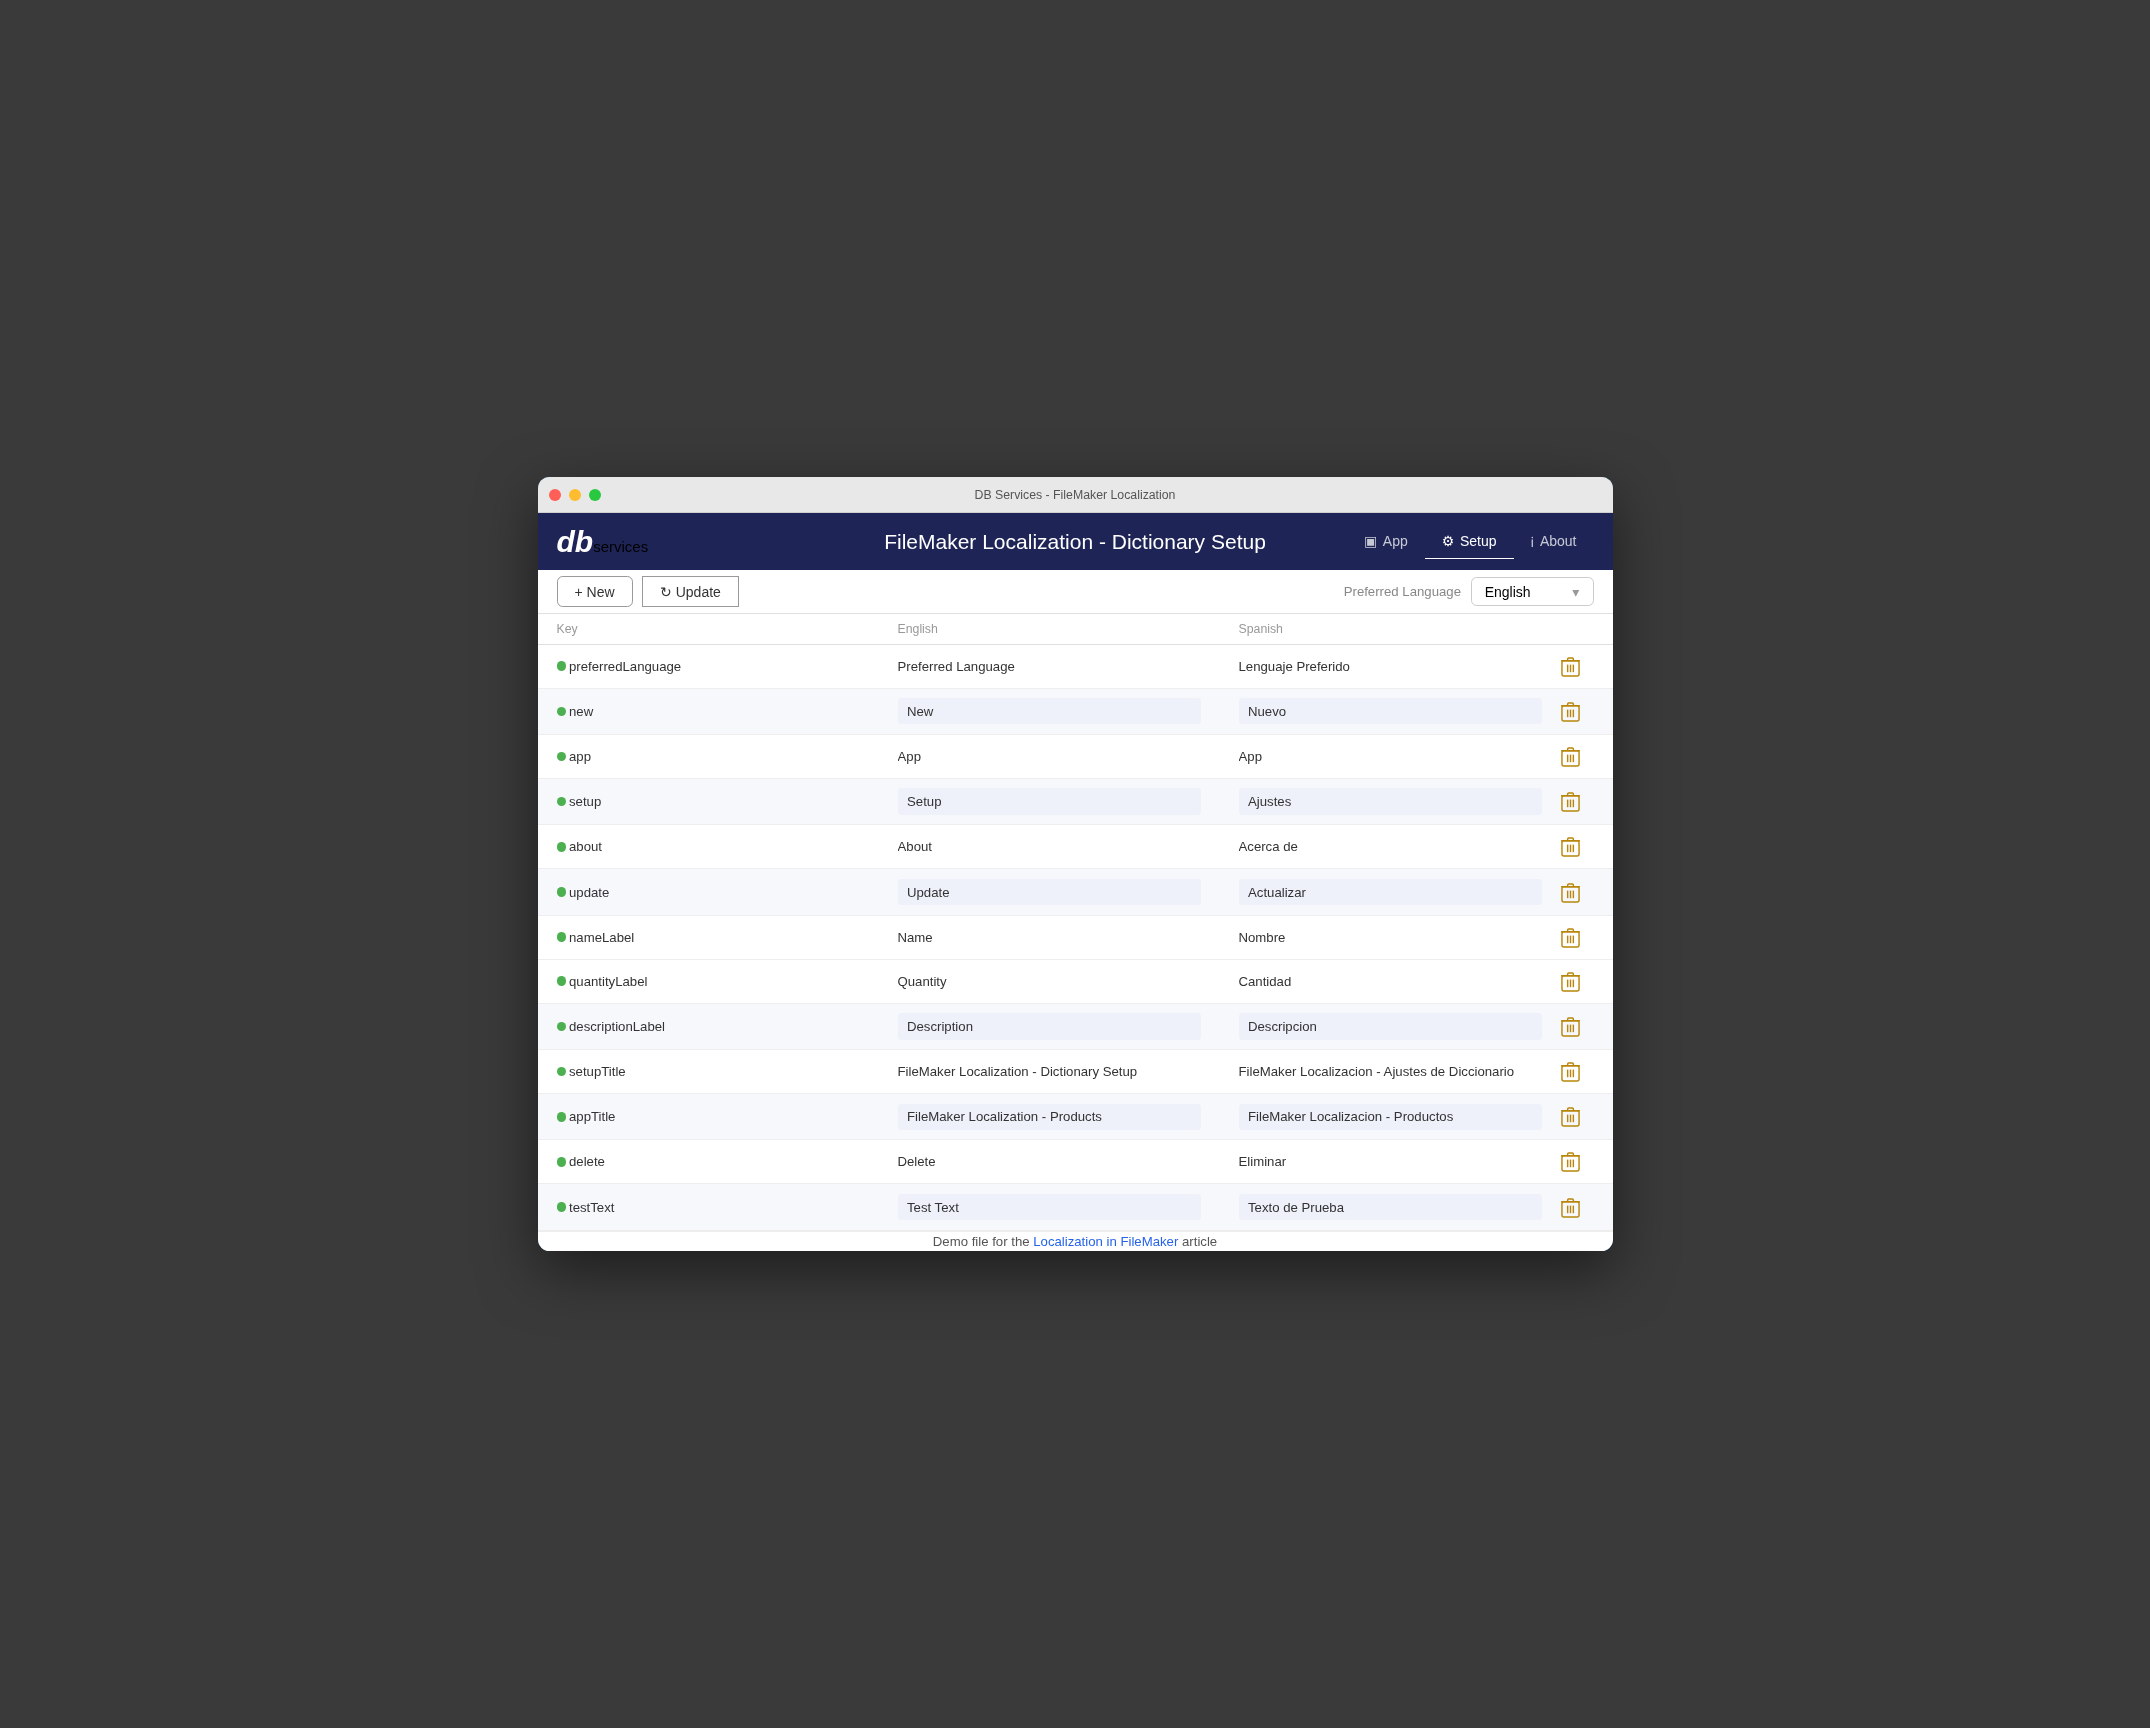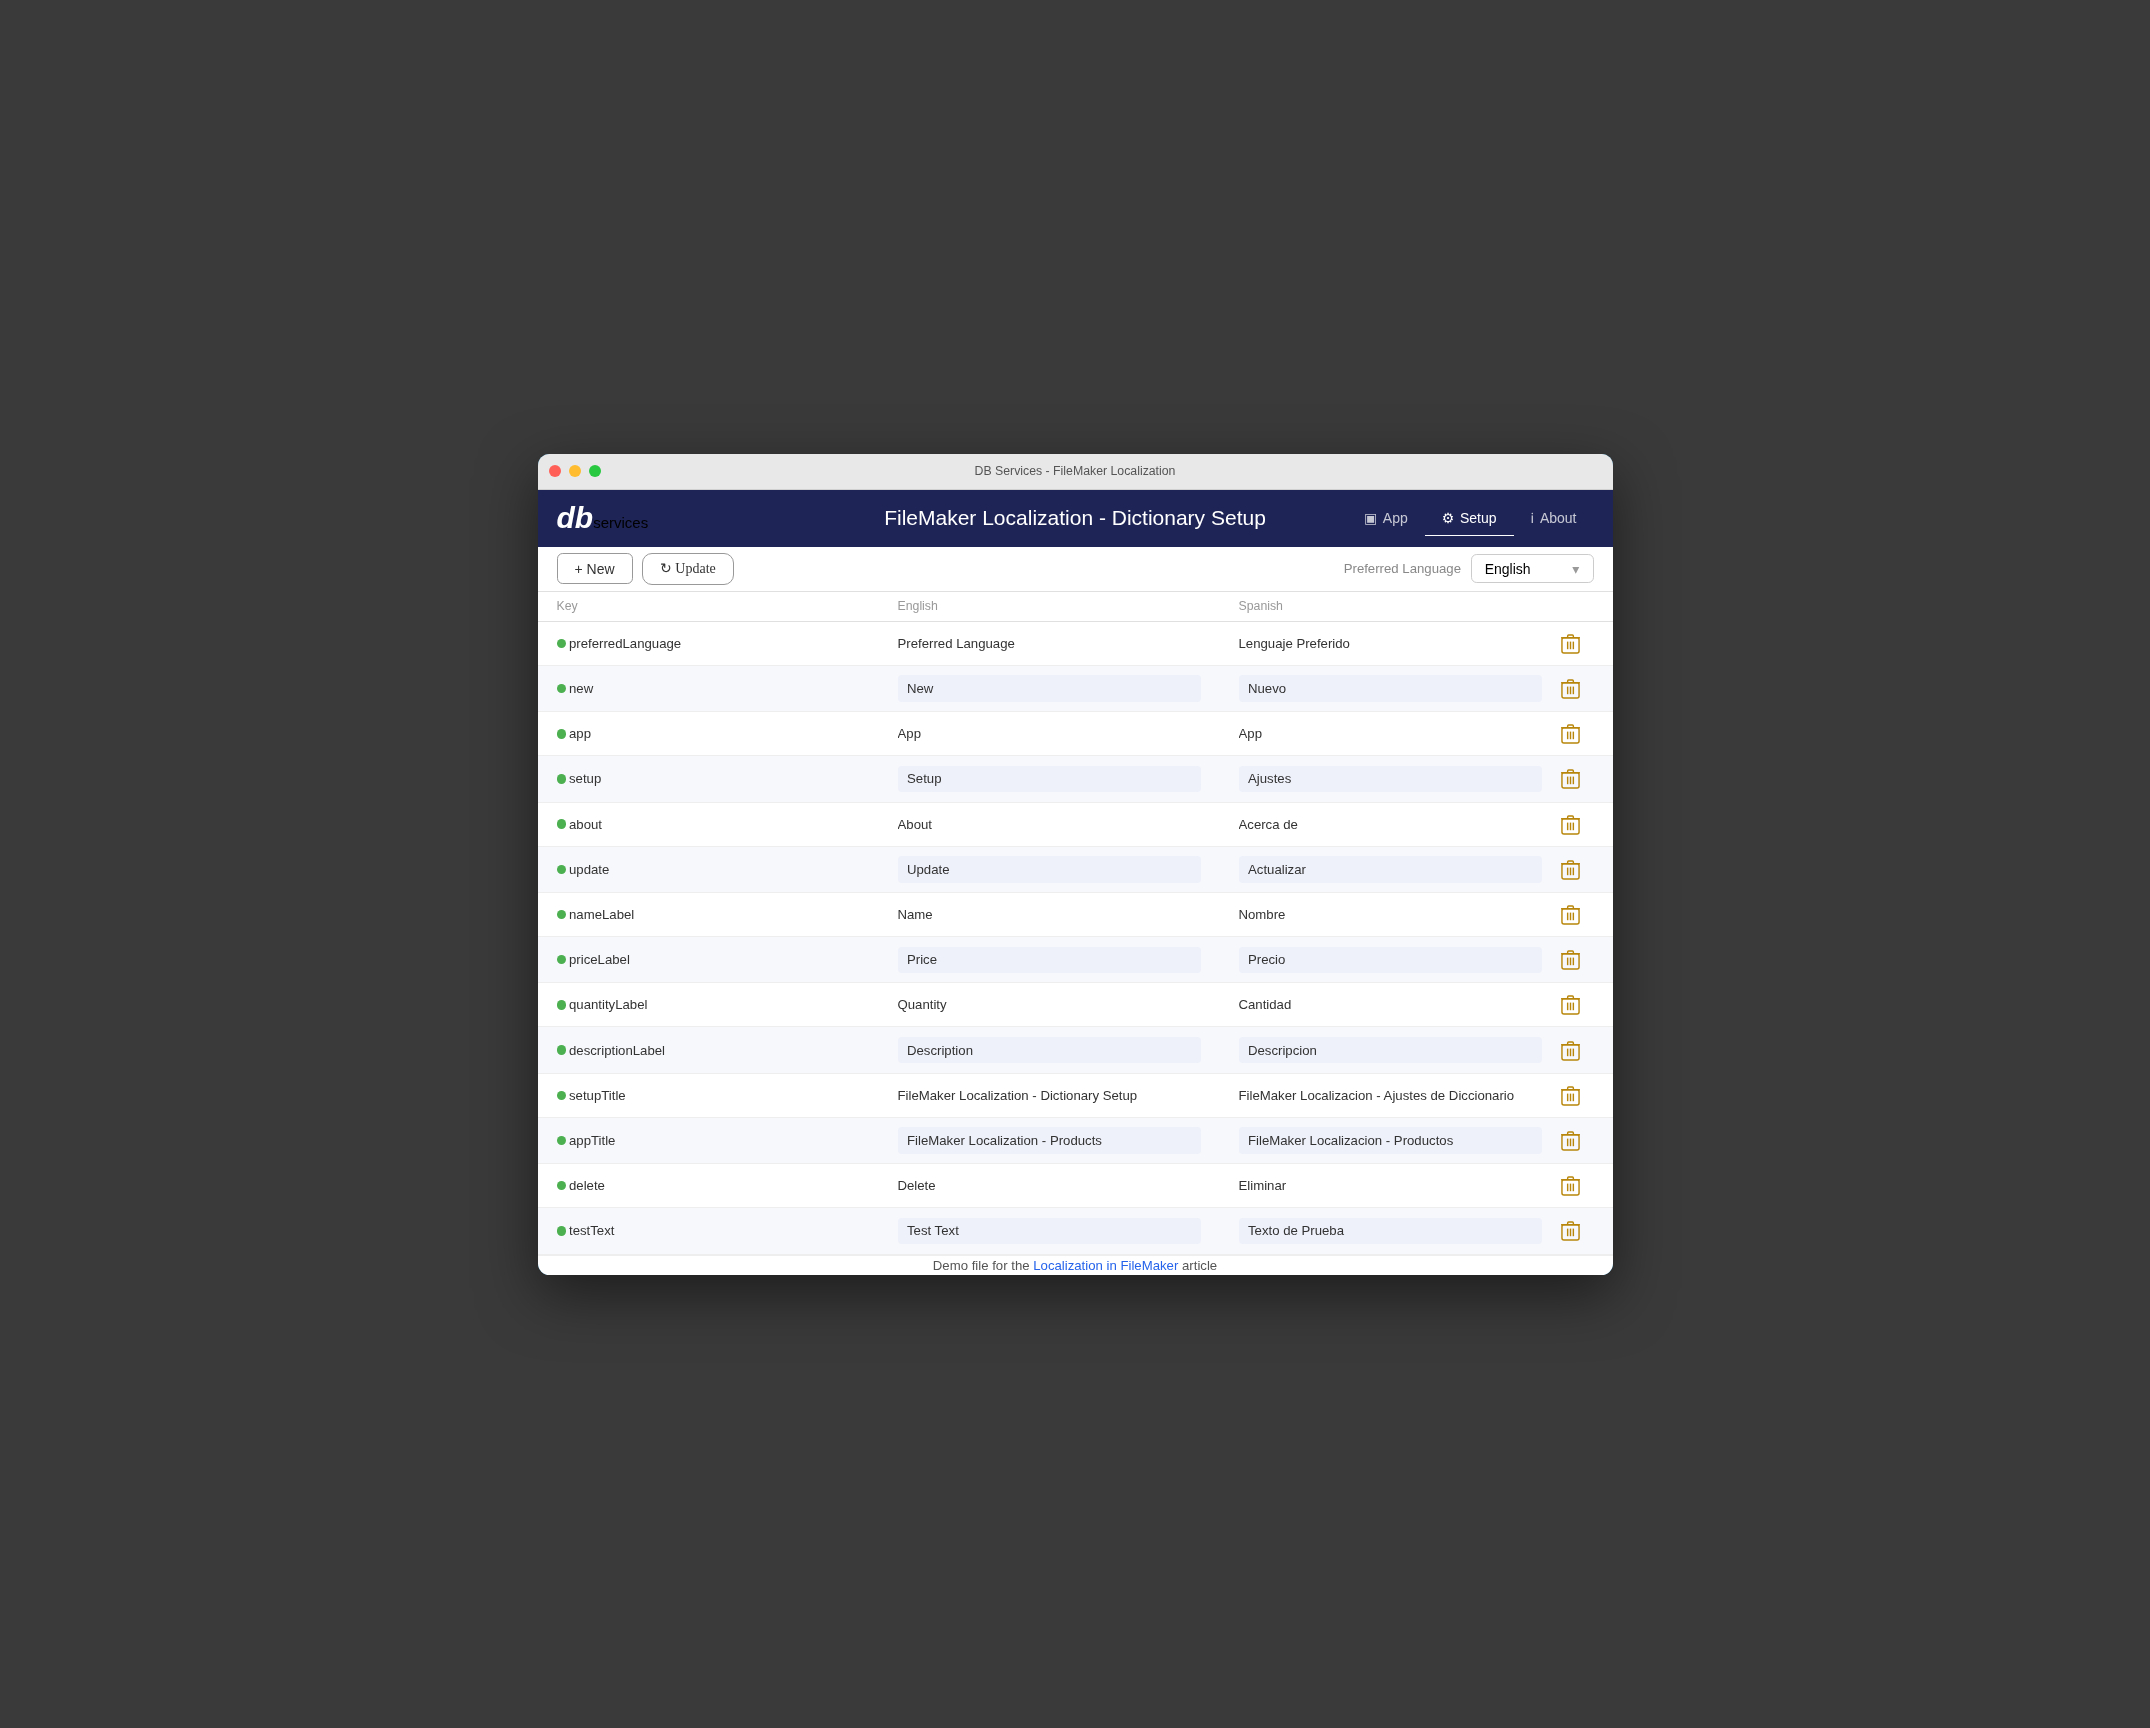--- a/index.html
+++ b/index.html
@@ -115,25 +115,24 @@
       color: #333;
       margin-right: 9.5px;
     }
     .btn-update {
       display: flex;
       align-items: center;
       gap: 5.7px;
       border: 1.4px solid #999;
       background: white;
       padding: 6.6px 17px;
-      border-radius: 10px;
+      border-radius: 0;
       font-size: 14px;
       cursor: pointer;
       color: #333;
-      font-family: Liberation Serif, serif;
     }
     .pref-language {
       margin-left: auto;
       display: flex;
       align-items: center;
       gap: 9.5px;
     }
     .pref-label {
       color: #888;
       font-size: 13.2px;
@@ -432,42 +431,20 @@
       <svg width="19" height="21" viewBox="0 0 20 22" fill="none" xmlns="http://www.w3.org/2000/svg">
         <rect x="1" y="5" width="18" height="16" rx="2" stroke="#b8860b" stroke-width="1.5" fill="none"></rect>
         <path d="M7 5V3a1 1 0 011-1h4a1 1 0 011 1v2" stroke="#b8860b" stroke-width="1.5" fill="none"></path>
         <line x1="0" y1="5" x2="20" y2="5" stroke="#b8860b" stroke-width="1.5"></line>
         <line x1="7" y1="9" x2="7" y2="17" stroke="#b8860b" stroke-width="1.5"></line>
         <line x1="10" y1="9" x2="10" y2="17" stroke="#b8860b" stroke-width="1.5"></line>
         <line x1="13" y1="9" x2="13" y2="17" stroke="#b8860b" stroke-width="1.5"></line>
       </svg>
     </div>
   </div>
-        <div class="table-row" style="background: rgb(247, 248, 252);">
-    <div class="cell">
-      <span class="green-dot"></span>
-      <span>priceLabel</span>
-    </div>
-    <div class="cell">
-      <input class="cell-input" type="text" value="Price" style="">
-    </div>
-    <div class="cell">
-      <input class="cell-input" type="text" value="Precio" style="">
-    </div>
-    <div class="cell delete-btn">
-      <svg width="19" height="21" viewBox="0 0 20 22" fill="none" xmlns="http://www.w3.org/2000/svg">
-        <rect x="1" y="5" width="18" height="16" rx="2" stroke="#b8860b" stroke-width="1.5" fill="none"></rect>
-        <path d="M7 5V3a1 1 0 011-1h4a1 1 0 011 1v2" stroke="#b8860b" stroke-width="1.5" fill="none"></path>
-        <line x1="0" y1="5" x2="20" y2="5" stroke="#b8860b" stroke-width="1.5"></line>
-        <line x1="7" y1="9" x2="7" y2="17" stroke="#b8860b" stroke-width="1.5"></line>
-        <line x1="10" y1="9" x2="10" y2="17" stroke="#b8860b" stroke-width="1.5"></line>
-        <line x1="13" y1="9" x2="13" y2="17" stroke="#b8860b" stroke-width="1.5"></line>
-      </svg>
-    </div>
-  </div>
         <div class="table-row" style="background: white;">
     <div class="cell">
       <span class="green-dot"></span>
       <span>quantityLabel</span>
     </div>
     <div class="cell">
       <input class="cell-input-plain" type="text" value="Quantity" style="">
     </div>
     <div class="cell">
       <input class="cell-input-plain" type="text" value="Cantidad" style="">

